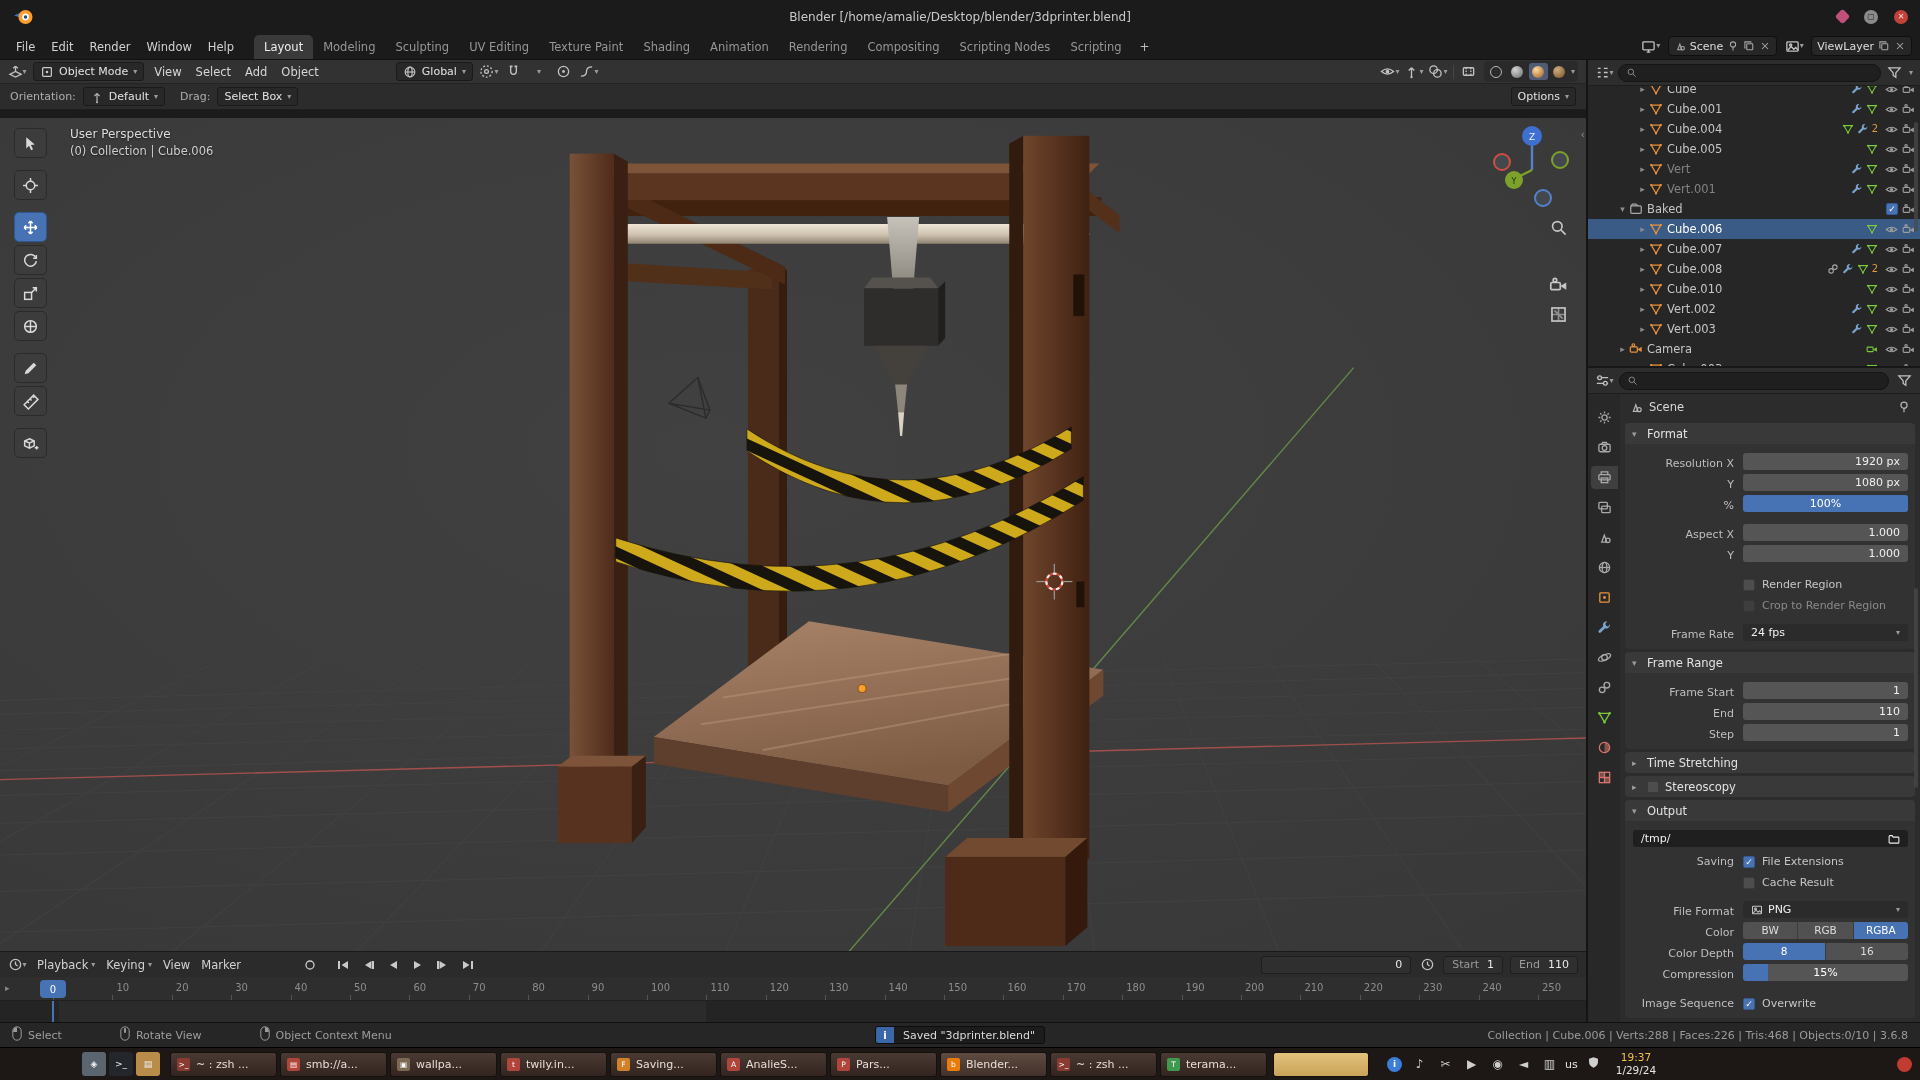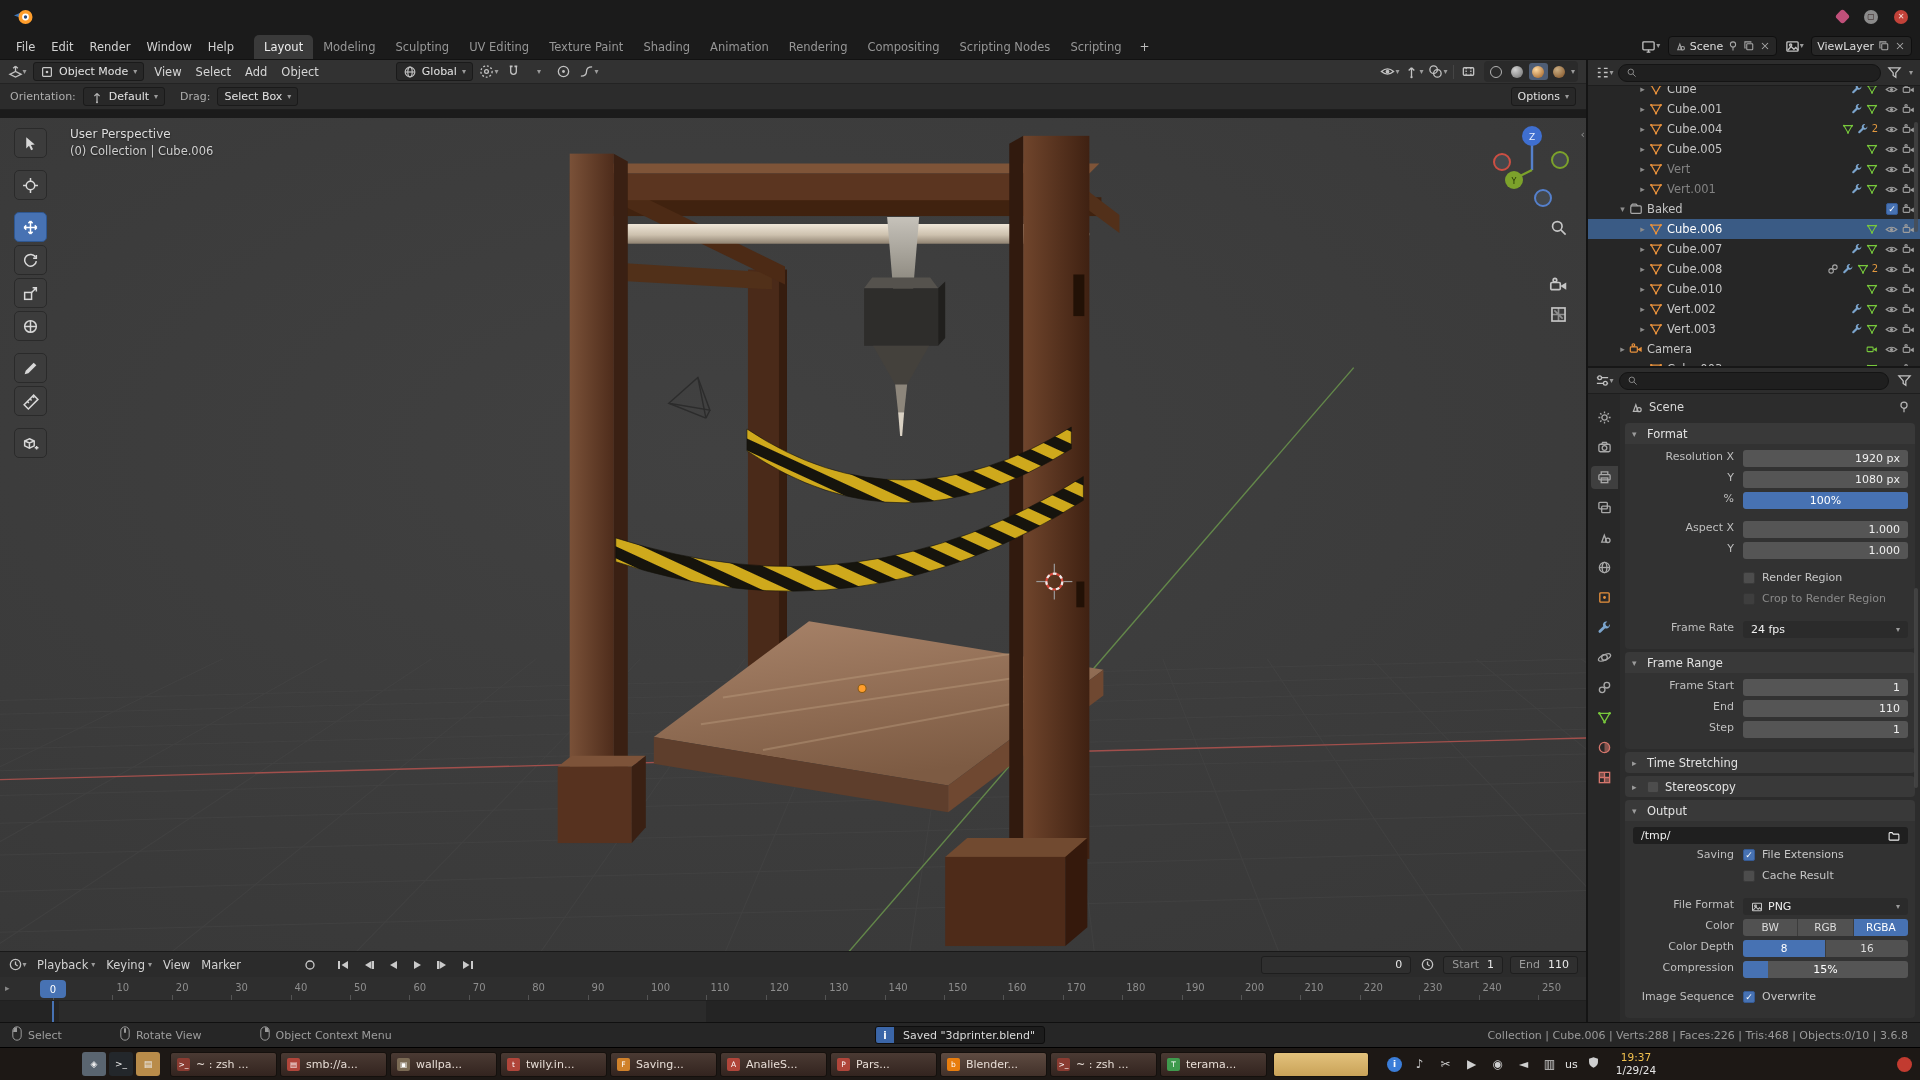--- a/index.html
+++ b/index.html
@@ -122,21 +122,21 @@
   .pr-tab .ic { width:15px; height:15px; }
   .pr-tab.active { background:#3f3f3f; }
   .pr-content { flex:1; min-width:0; overflow:hidden; }
   .breadcrumb { height:26px; display:flex; align-items:center; gap:6px; padding:0 9px; color:#d8d8d8; font-size:11.5px; }
   .breadcrumb .ic { color:#b5b5b5; }
   .panel { margin:3px 5px; }
   .phead { height:21px; background:#393939; border-radius:4px 4px 0 0; display:flex; align-items:center; gap:6px; padding:0 7px; font-size:11.5px; color:#e2e2e2; }
   .phead .tri { color:#9c9c9c; font-size:9px; width:9px; }
   .panel.collapsed .phead { border-radius:4px; }
   .pbody { background:#323232; border-radius:0 0 4px 4px; padding:5px 7px 7px 0; }
-  .prow { display:flex; align-items:flex-start; height:20px; margin:1px 0; }
+  .prow { display:flex; align-items:flex-end; height:20px; margin:1px 0; }
   .prow.spacer { height:7px; }
   .plabel { width:118px; flex:none; text-align:right; padding-right:9px; color:#bfbfbf; font-size:11px; white-space:nowrap; }
   .pctrl { flex:1; display:flex; align-items:center; min-width:0; }
   .field { flex:1; height:17px; line-height:17px; background:#555555; border-radius:3px; color:#f0f0f0; font-size:11px; text-align:right; padding:0 8px; overflow:hidden; white-space:nowrap; }
   .field.dd { background:#2b2b2b; display:flex; align-items:center; justify-content:space-between; text-align:left; gap:5px; }
   .field.dd .ic { width:12px; height:12px; color:#c5c5c5; }
   .field.pathf { background:#1f1f1f; display:flex; align-items:center; justify-content:space-between; text-align:left; }
   .field.slider { position:relative; text-align:center; padding:0; background:#555555; }
   .slider .fill { position:absolute; left:0; top:0; bottom:0; background:#4772b3; border-radius:3px 0 0 3px; }
   .slider .sval { position:relative; z-index:1; color:#fff; }
@@ -177,20 +177,21 @@
 
 <div class="titlebar">
   <span class="blogo">
     <svg viewBox="0 0 24 20">
         <path d="M2 8.5l8-3.5-2 5.5z" fill="#3c74b8"></path>
         <circle cx="13.5" cy="10" r="7" fill="#ff9e2c"></circle>
         <circle cx="13.5" cy="10" r="3.4" fill="#ffffff"></circle>
         <circle cx="13.5" cy="10" r="1.7" fill="#2a4a7c"></circle>
       </svg>
   </span>
+  <div class="title">Blender [/home/amalie/Desktop/blender/3dprinter.blend]</div>
   <div class="win-controls">
     <span class="wc diamond"></span>
     <span class="wc max">▢</span>
     <span class="wc close">✕</span>
   </div>
 </div>
 
 <div class="menubar">
   <div id="app-menus" style="display:flex">
       <span class="appmenu">File</span>

